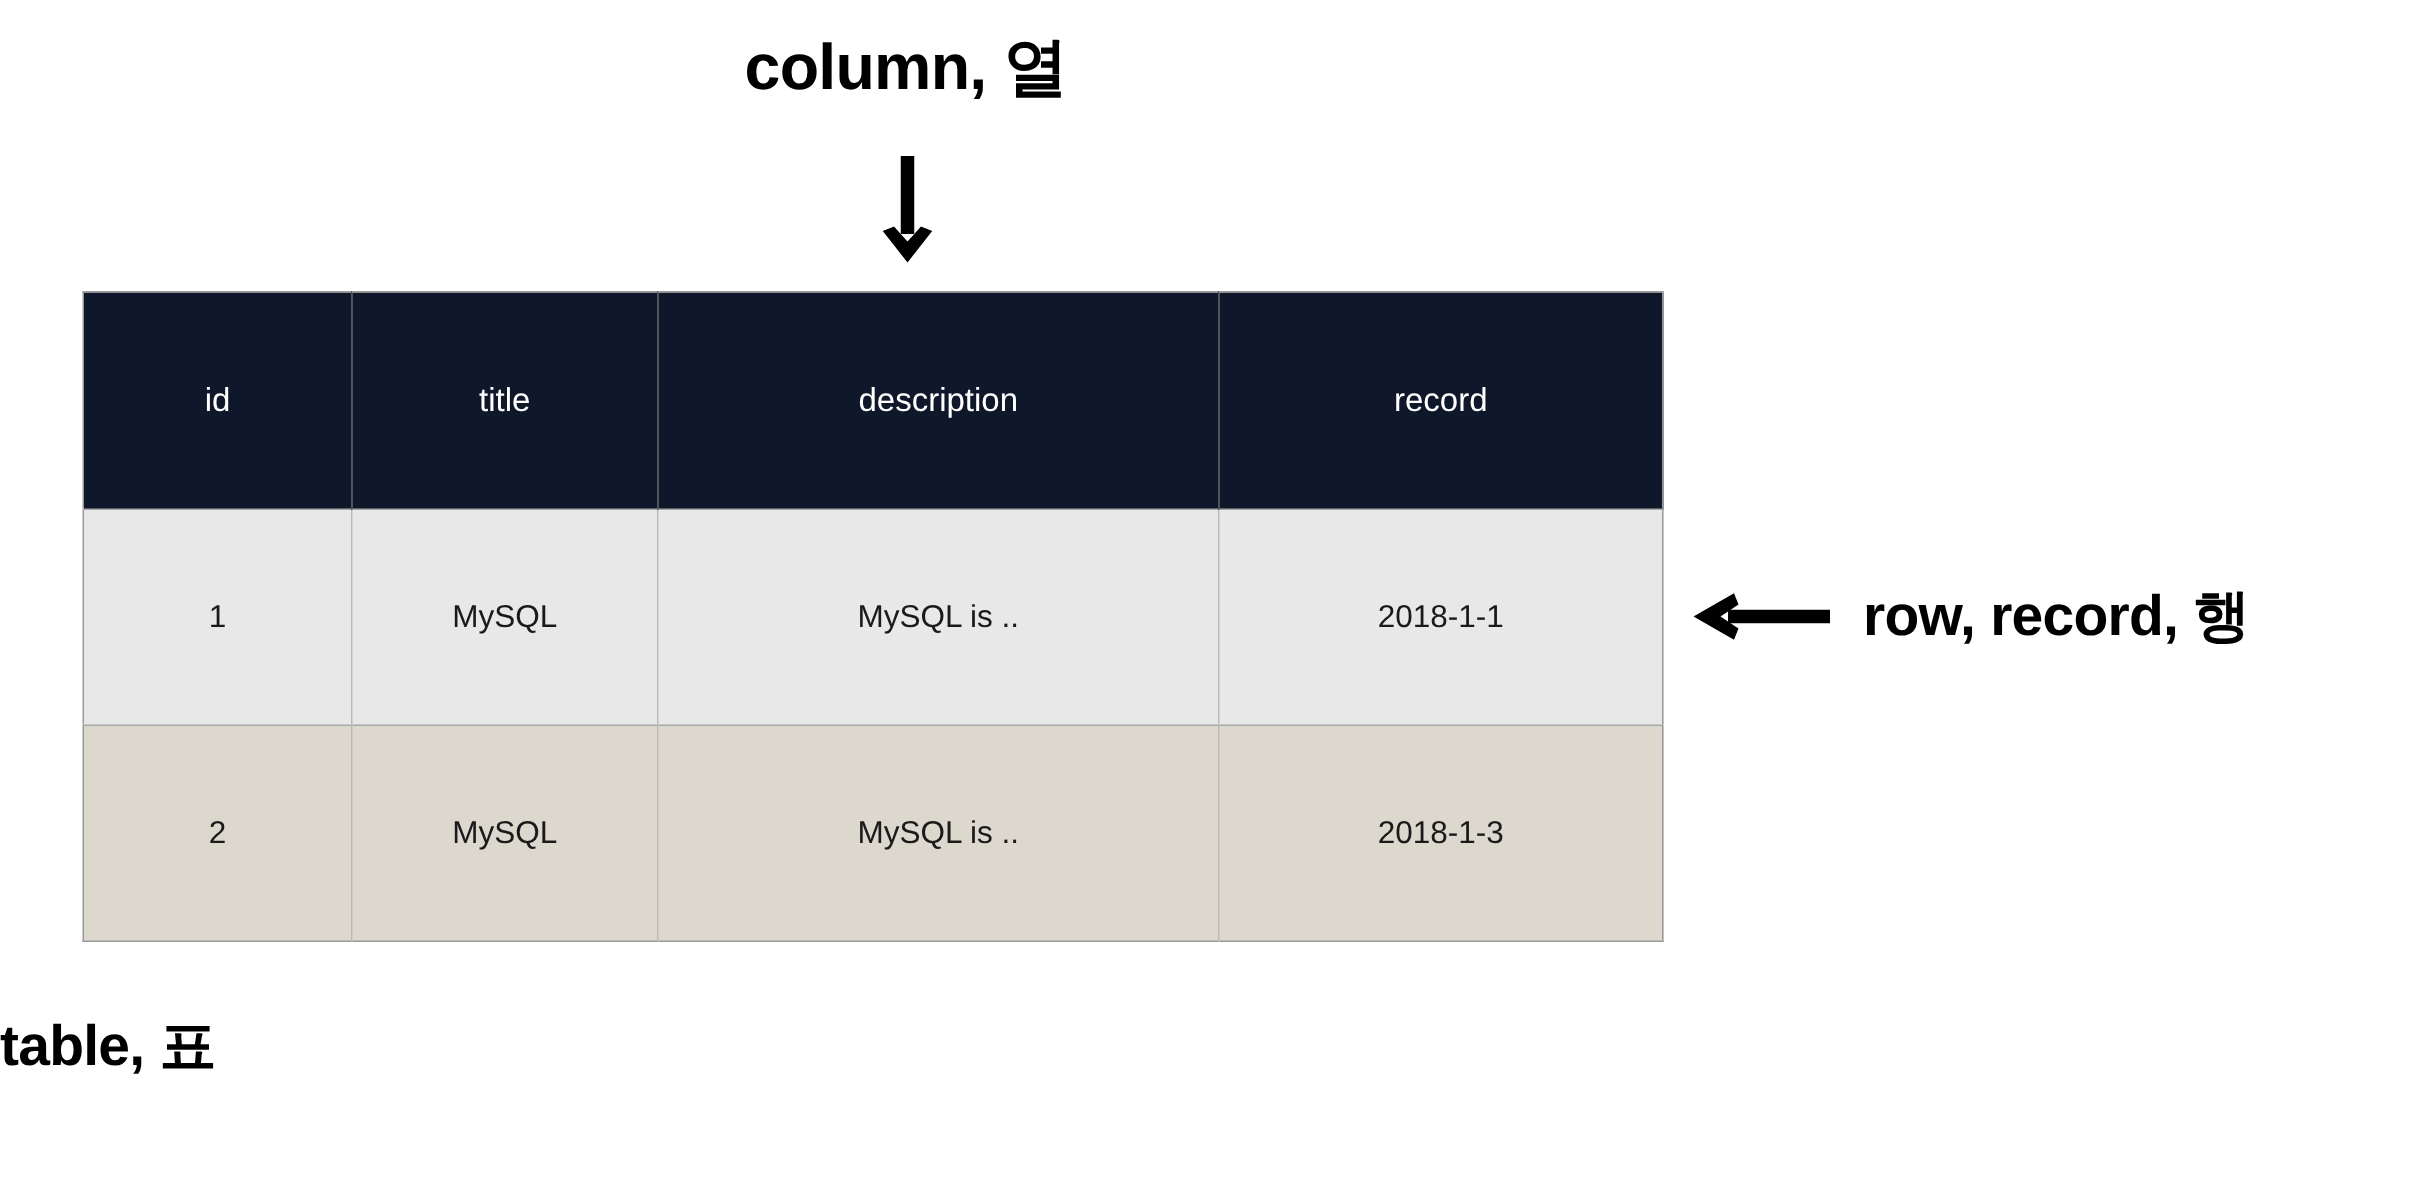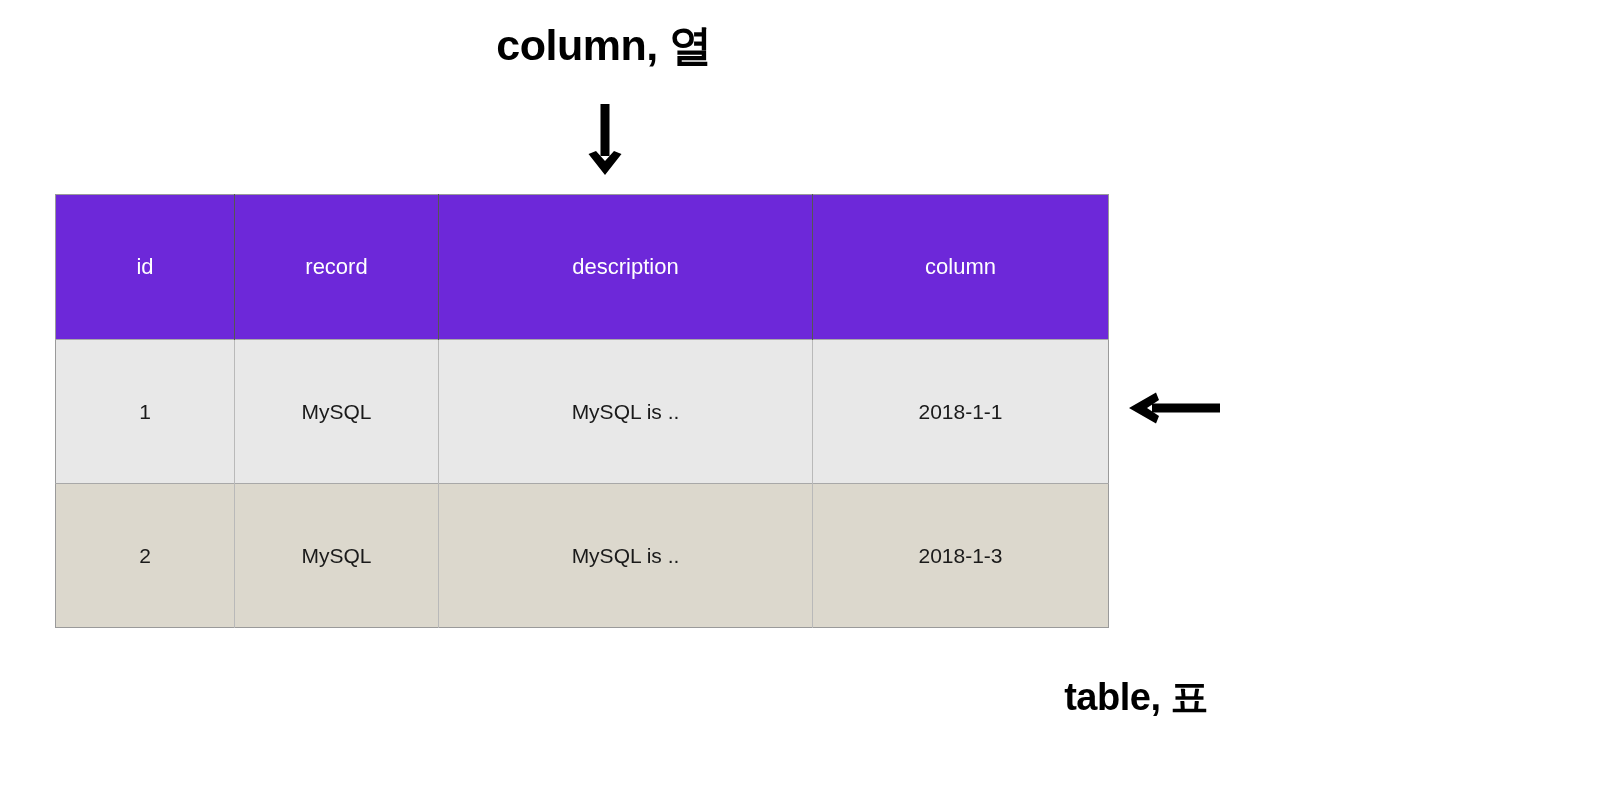--- a/index.html
+++ b/index.html
@@ -51,21 +51,21 @@
     border-collapse: collapse;
     table-layout: fixed;
     border: 1px solid #9a9a9a;
   }
   #db-table col.c-id    { width: 179px; }
   #db-table col.c-title { width: 204px; }
   #db-table col.c-desc  { width: 374px; }
   #db-table col.c-cre   { width: 296px; }
 
   #db-table thead th {
-    background: #6d28d9;
+    background: #0f172a;
     color: #ffffff;
     font-size: 22px;
     font-weight: normal;
     height: 144px;
     text-align: center;
     vertical-align: middle;
     border-right: 1px solid #555555;
     padding: 0;
   }
   #db-table thead th:last-child { border-right: none; }
@@ -102,21 +102,21 @@
     white-space: nowrap;
     color: #000;
   }
 
   
   #table-caption {
     position: absolute;
     left: 0;
     top: 672px;
     width: 1208px;
-    text-align: right;
+    text-align: left;
   }
   #table-caption .anno-label {
     display: inline-block;
     font-size: 38px;
     font-weight: bold;
     letter-spacing: -0.5px;
     color: #000;
   }
 </style>
 </head>
@@ -136,23 +136,23 @@
 <table id="db-table">
   <colgroup>
     <col class="c-id">
       <col class="c-title">
       <col class="c-desc">
       <col class="c-cre">
   </colgroup>
   <thead>
     <tr>
       <th>id</th>
+      <th>title</th>
+      <th>description</th>
       <th>record</th>
-      <th>description</th>
-      <th>column</th>
     </tr>
   </thead>
   <tbody>
     <tr class="row-0">
       <td>1</td>
       <td>MySQL</td>
       <td>MySQL is ..</td>
       <td>2018-1-1</td>
     </tr>
     <tr class="row-1">
@@ -164,17 +164,18 @@
   </tbody>
 </table>
 
 <div id="row-annotation">
   <span id="left-arrow">
     <svg viewBox="0 0 92 46" width="92" height="46" aria-hidden="true">
       <rect x="24" y="18.5" width="68" height="9" fill="#000"></rect>
       <polygon points="1,23 28,7.5 31,15 19,23 31,31 28,38.5" fill="#000"></polygon>
     </svg>
   </span>
+  <span class="anno-label">row, record, 행</span>
 </div>
 
 <div id="table-caption">
   <span class="anno-label">table, 표</span>
 </div>
 
 </body></html>

